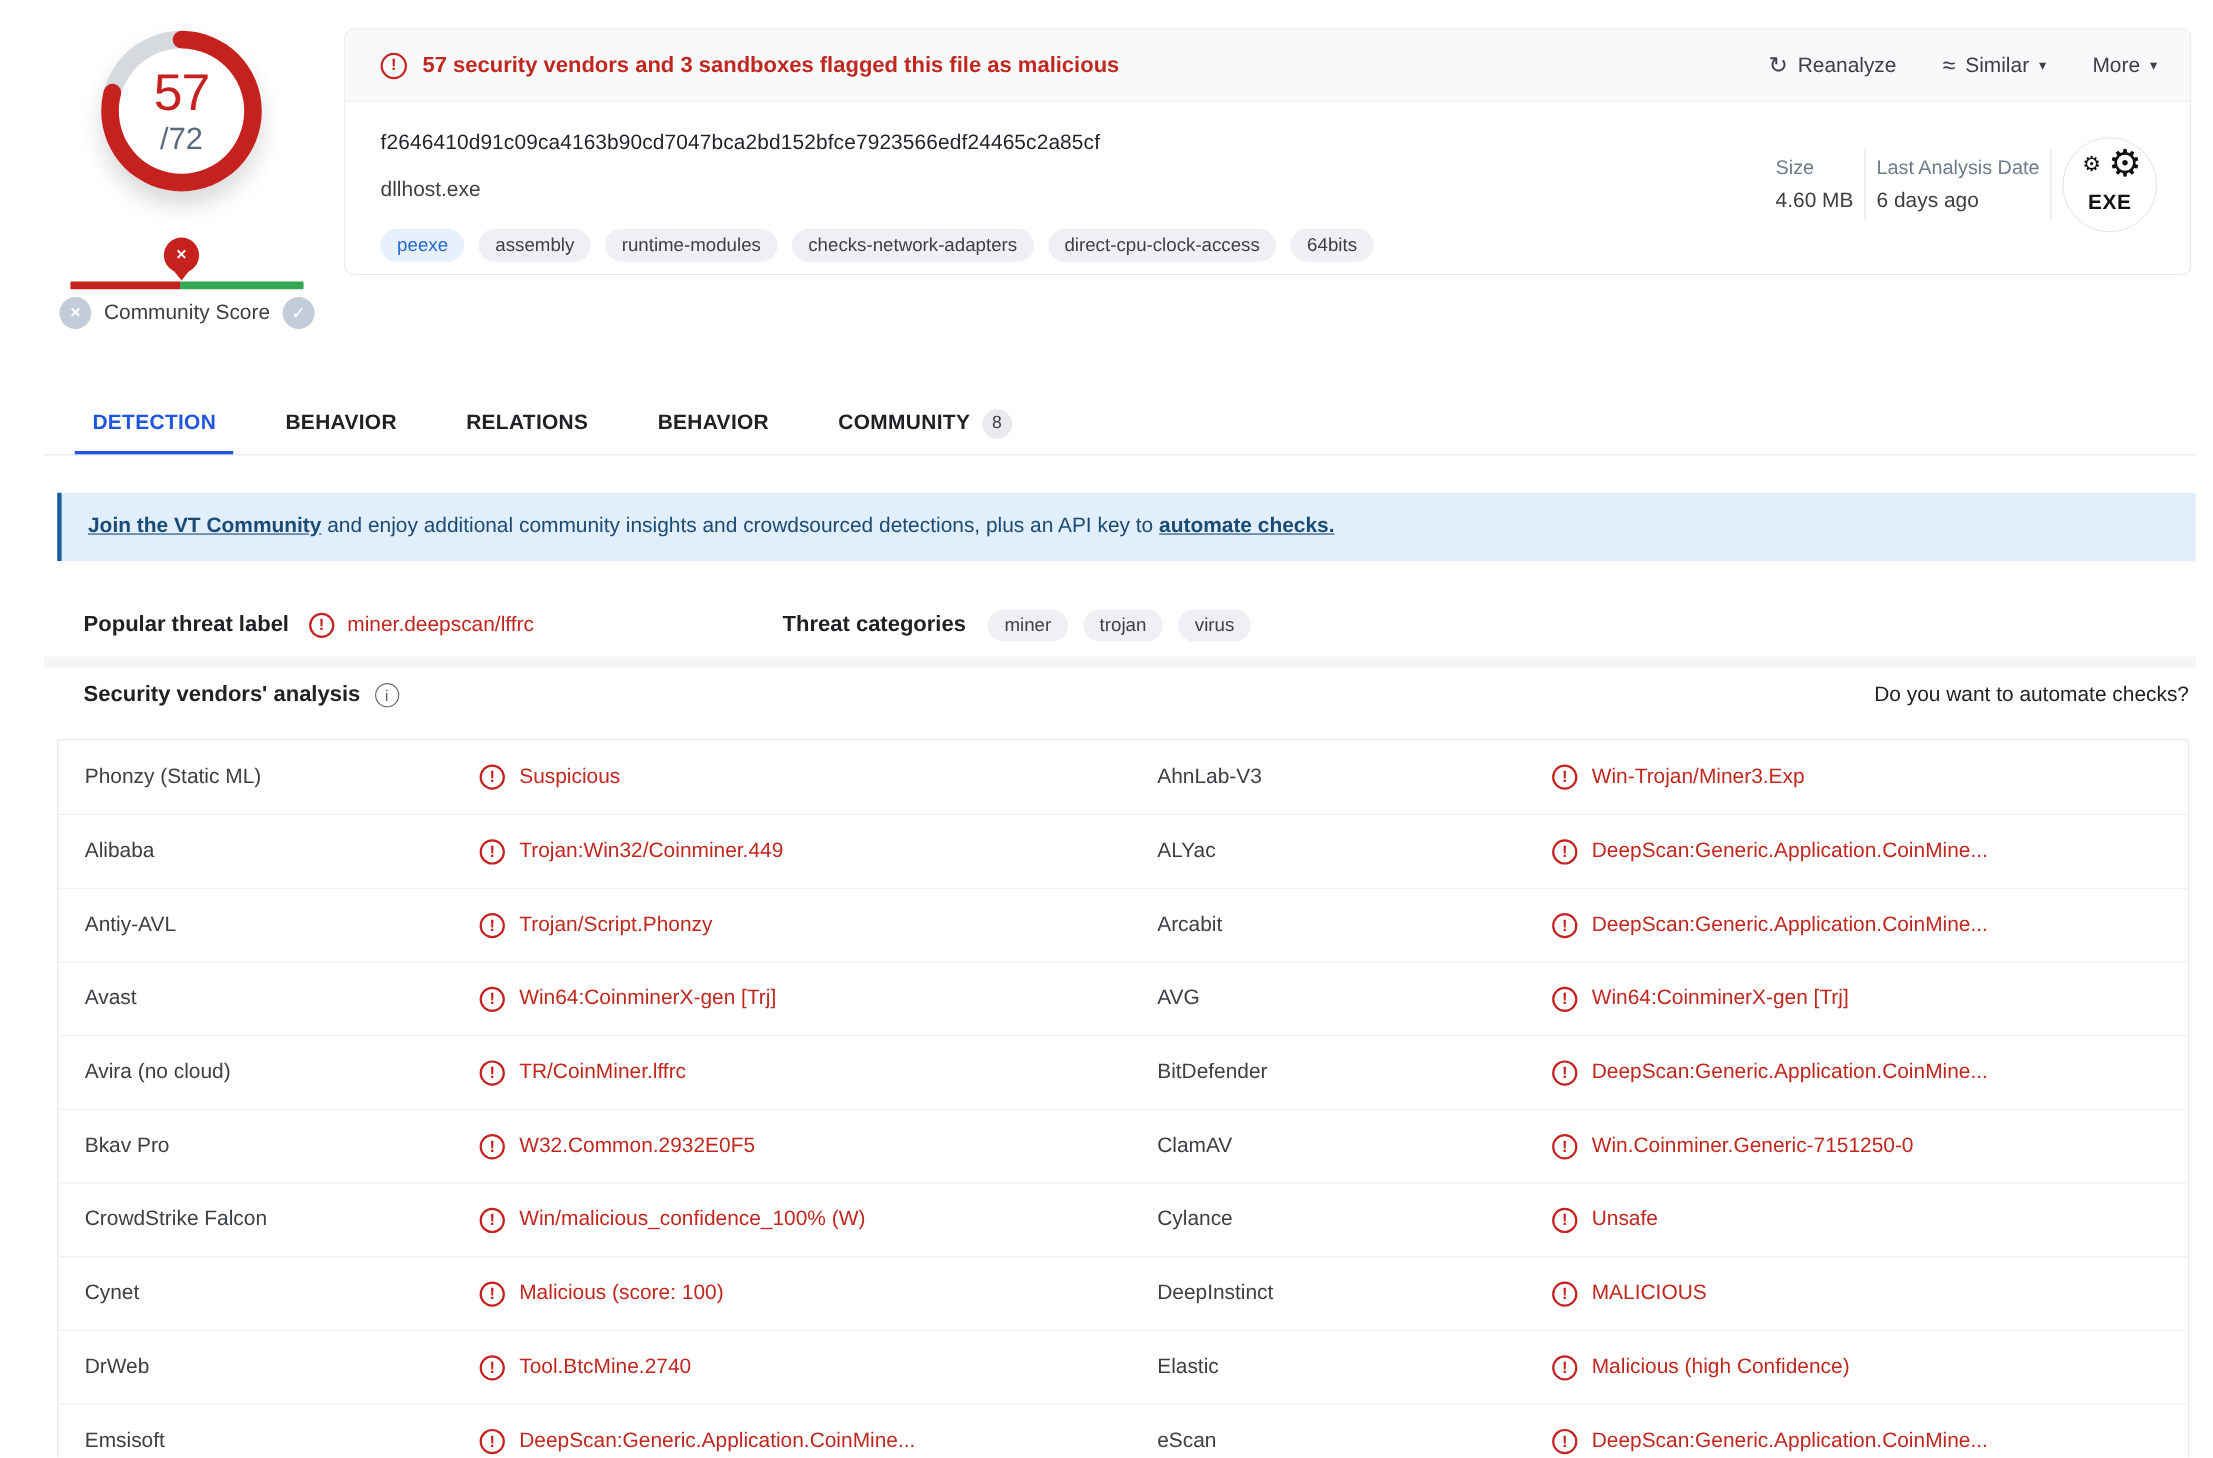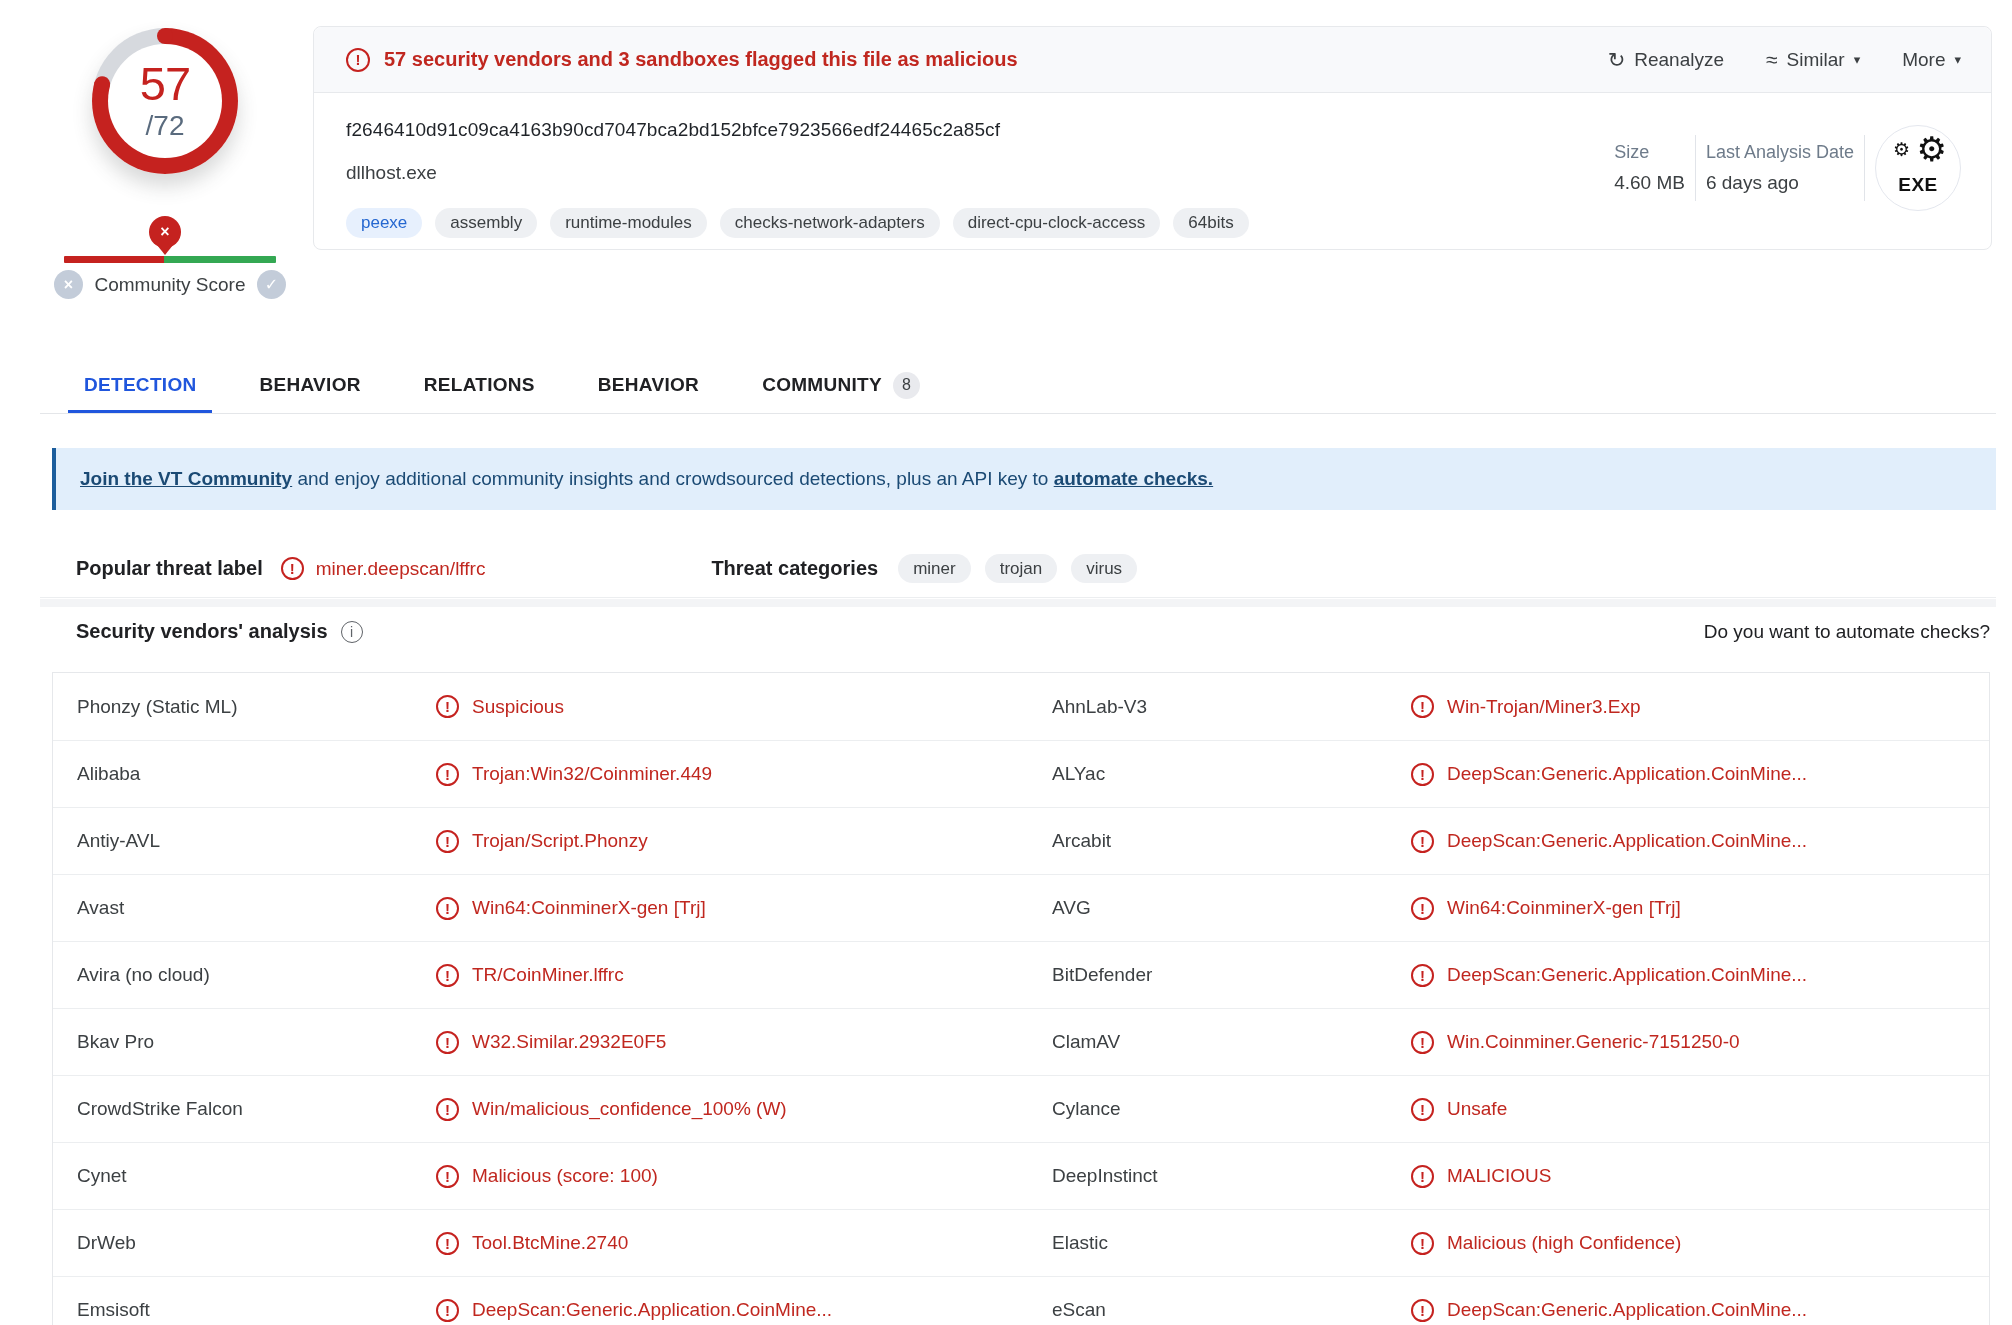--- a/index.html
+++ b/index.html
@@ -282,21 +282,21 @@
       <div class="cell vendor">BitDefender</div>
       <div class="cell result">
         <span class="warn">!</span>
         <span>DeepScan:Generic.Application.CoinMine...</span>
       </div>
     </div>
     <div class="vrow">
       <div class="cell vendor">Bkav Pro</div>
       <div class="cell result">
         <span class="warn">!</span>
-        <span>W32.Similar.2932E0F5</span>
+        <span>W32.Common.2932E0F5</span>
       </div>
       <div class="cell vendor">ClamAV</div>
       <div class="cell result">
         <span class="warn">!</span>
         <span>Win.Coinminer.Generic-7151250-0</span>
       </div>
     </div>
     <div class="vrow">
       <div class="cell vendor">CrowdStrike Falcon</div>
       <div class="cell result">

